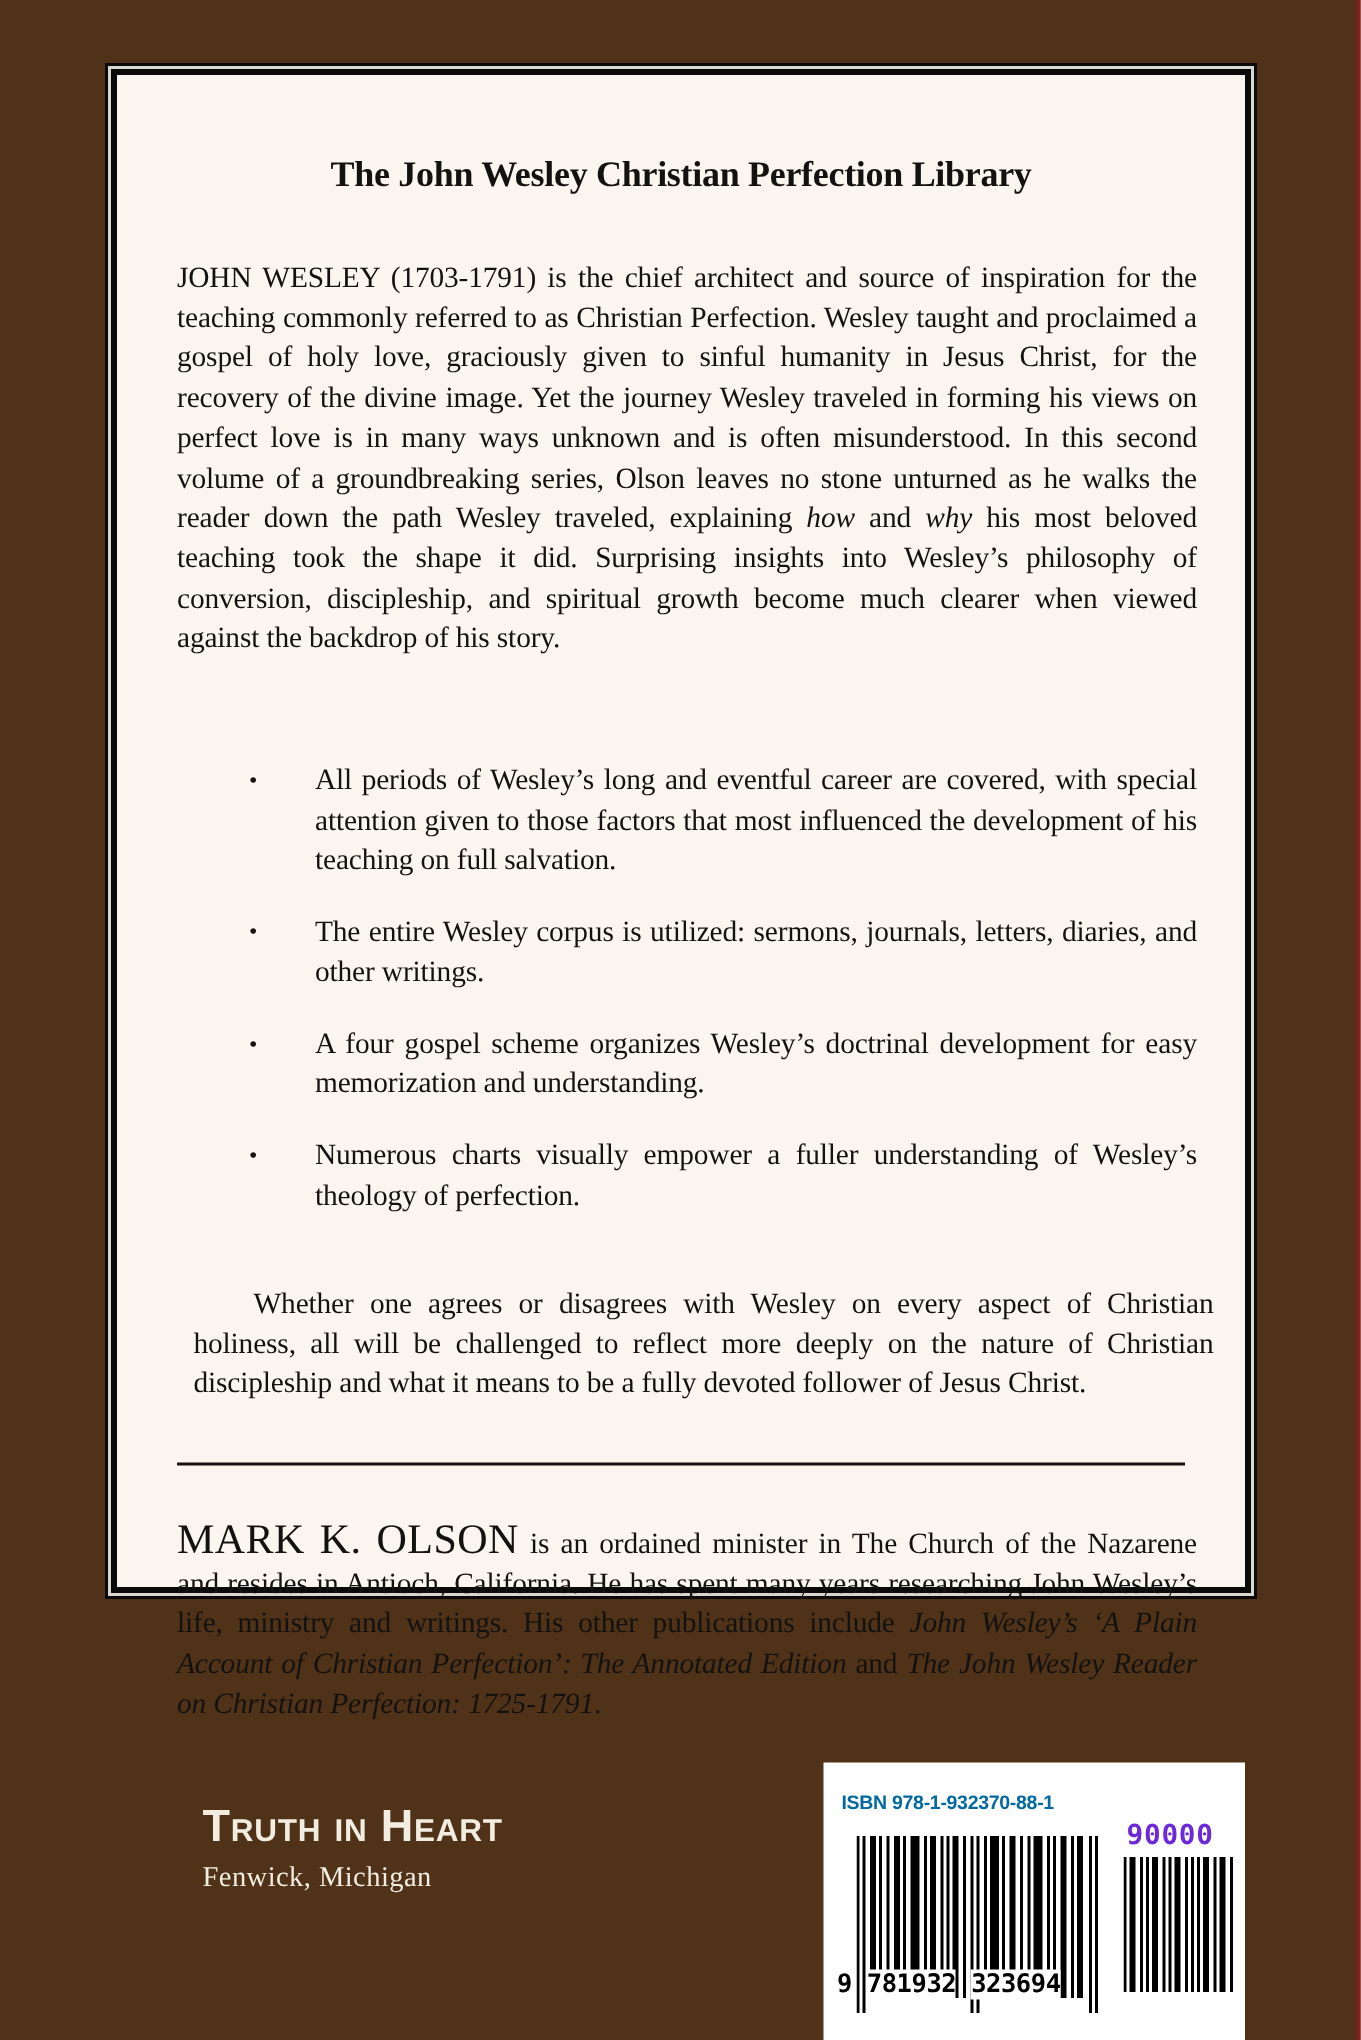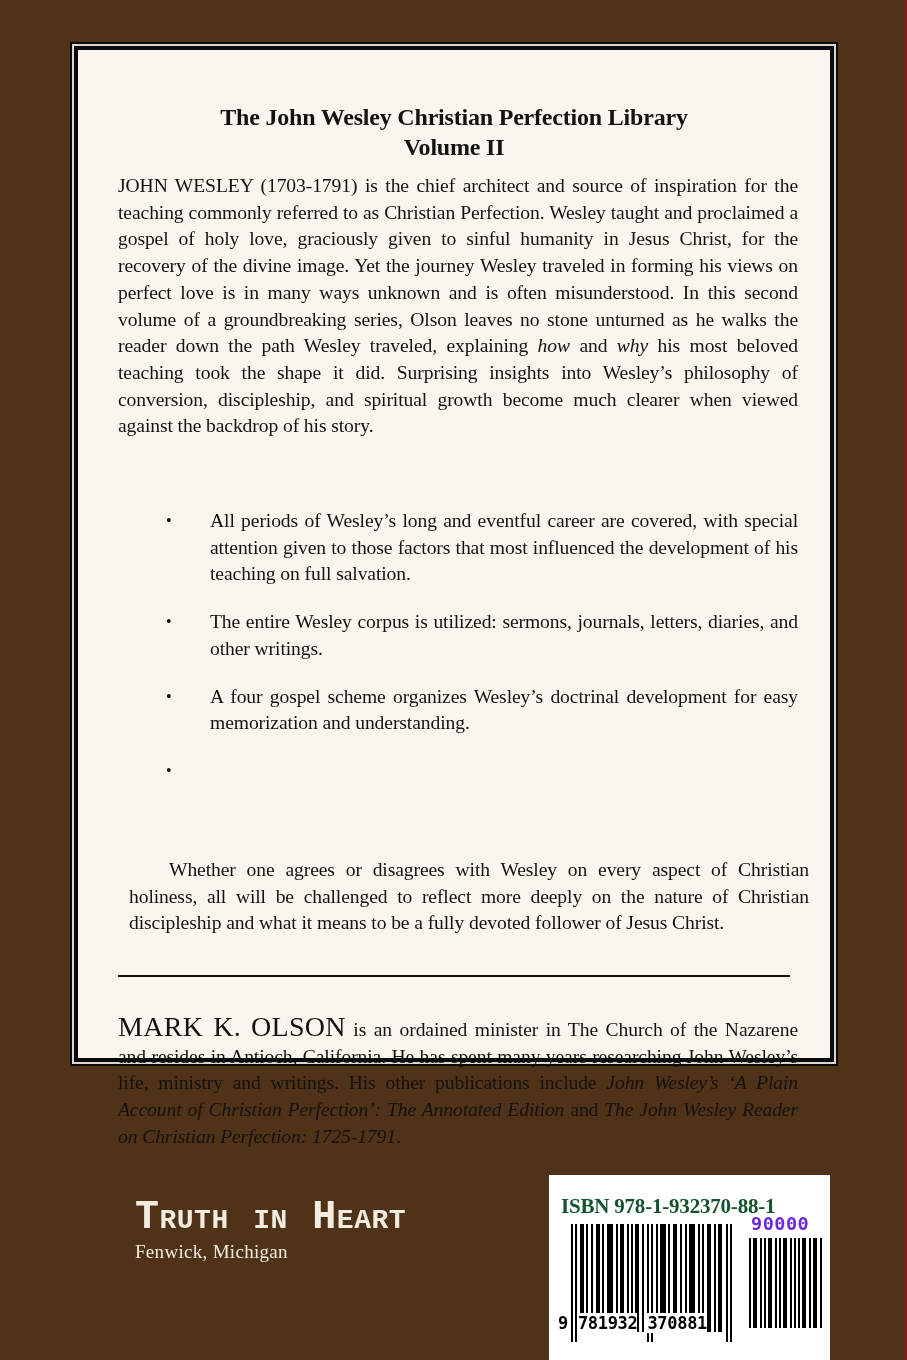--- a/index.html
+++ b/index.html
@@ -123,23 +123,23 @@
     }
     em { font-style: italic; }
 
     .publisher {
       position: absolute;
       left: 135px;
       top: 1198px;
       color: #f3ece0;
     }
     .publisher-logo {
-      font-family: Liberation Mono, monospace;
-      font-weight: bold;
-      font-size: 40px;
+      font-family: Liberation Sans, sans-serif;
+      font-weight: bold;
+      font-size: 30px;
       line-height: 40px;
       letter-spacing: 0.5px;
       font-variant: small-caps;
       text-align: right;
     }
     .publisher-line {
       font-size: 19px;
       line-height: 28px;
       letter-spacing: 0.3px;
     }
@@ -148,25 +148,25 @@
       left: 549px;
       top: 1175px;
       width: 281px;
       height: 185px;
       background: #ffffff;
     }
     .isbn-text {
       position: absolute;
       left: 12px;
       top: 19px;
-      font-family: Liberation Serif, serif;
-      font-weight: bold;
-      font-size: 21px;
+      font-family: Liberation Sans, sans-serif;
+      font-weight: bold;
+      font-size: 13px;
       letter-spacing: -0.2px;
-      color: #14532d;
+      color: #0369a1;
       white-space: nowrap;
     }
     .addon-price {
       position: absolute;
       left: 202px;
       top: 38px;
       font-family: "DejaVu Sans Mono", monospace;
       font-weight: bold;
       font-size: 18.5px;
       letter-spacing: 0.5px;
@@ -205,40 +205,40 @@
 
 <div class="right-edge-strip"></div>
 
 <div class="frame-outer">
   <div class="frame-gap">
     <div class="frame-inner-line">
       <div class="panel">
 
         <div class="title">
           <div>The John Wesley Christian Perfection Library</div>
-          <div>Volume II</div>
         </div>
 
         <p class="body-text intro" style="margin:0;"><span>JOHN WESLEY (1703-1791) is the chief architect and source of inspiration for the teaching commonly referred to as Christian Perfection. Wesley taught and proclaimed a gospel of holy love, graciously given to sinful humanity in Jesus Christ, for the recovery of the divine image. Yet the journey Wesley traveled in forming his views on perfect love is in many ways unknown and is often misunderstood. In this second volume of a groundbreaking series, Olson leaves no stone unturned as he walks the reader down the path Wesley traveled, explaining </span><em>how</em><span> and </span><em>why</em><span> his most beloved teaching took the shape it did. Surprising insights into Wesley’s philosophy of conversion, discipleship, and spiritual growth become much clearer when viewed against the backdrop of his story.</span></p>
 
         <ul class="bullets">
           <li class="bullet-item">
             <span class="bullet-dot">•</span>
             <span>All periods of Wesley’s long and eventful career are covered, with special attention given to those factors that most influenced the development of his teaching on full salvation.</span>
           </li>
           <li class="bullet-item">
             <span class="bullet-dot">•</span>
             <span>The entire Wesley corpus is utilized: sermons, journals, letters, diaries, and other writings.</span>
           </li>
           <li class="bullet-item">
             <span class="bullet-dot">•</span>
             <span>A four gospel scheme organizes Wesley’s doctrinal development for easy memorization and understanding.</span>
           </li>
           <li class="bullet-item">
             <span class="bullet-dot">•</span>
+            <span>Numerous charts visually empower a fuller understanding of Wesley’s theology of perfection.</span>
           </li>
         </ul>
 
         <p class="body-text closing" style="margin:11px;">Whether one agrees or disagrees with Wesley on every aspect of Christian holiness, all will be challenged to reflect more deeply on the nature of Christian discipleship and what it means to be a fully devoted follower of Jesus Christ.</p>
 
         <div class="rule"></div>
 
         <p class="body-text bio" style="margin:0;"><span class="bio-name">MARK K. OLSON</span><span> is an ordained minister in The Church of the Nazarene and resides in Antioch, California. He has spent many years researching John Wesley’s life, ministry and writings. His other publications include </span><em>John Wesley’s ‘A Plain Account of Christian Perfection’: The Annotated Edition</em><span> and </span><em>The John Wesley Reader on Christian Perfection: 1725-1791</em><span>.</span></p>
 
       </div>
@@ -303,14 +303,14 @@
       <rect x="41" y="0" width="2" height="90"></rect>
       <rect x="45" y="0" width="2" height="90"></rect>
       <rect x="49" y="0" width="2" height="90"></rect>
       <rect x="53" y="0" width="4" height="90"></rect>
       <rect x="60" y="0" width="2" height="90"></rect>
       <rect x="64" y="0" width="4" height="90"></rect>
       <rect x="71" y="0" width="2" height="90"></rect>
     </g>
   </svg>
 
-  <div class="ean-digits"><span>9</span> <span>781932</span> <span>370881</span></div>
+  <div class="ean-digits"><span>9</span> <span>781932</span> <span>323694</span></div>
 </div>
 
 </body></html>

